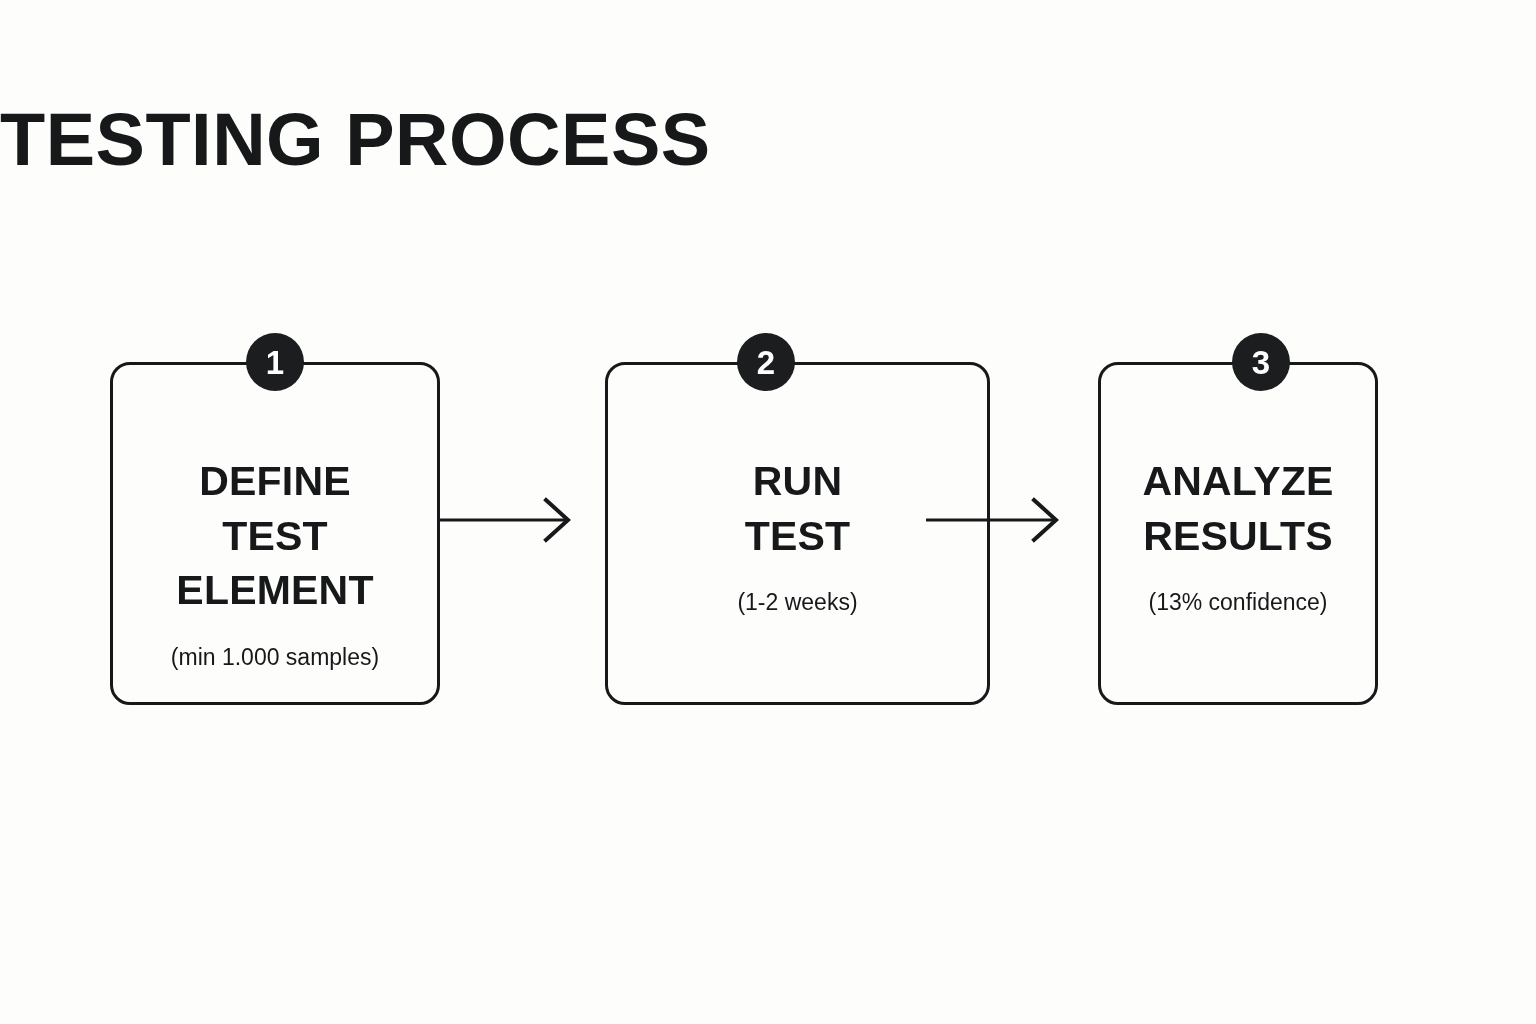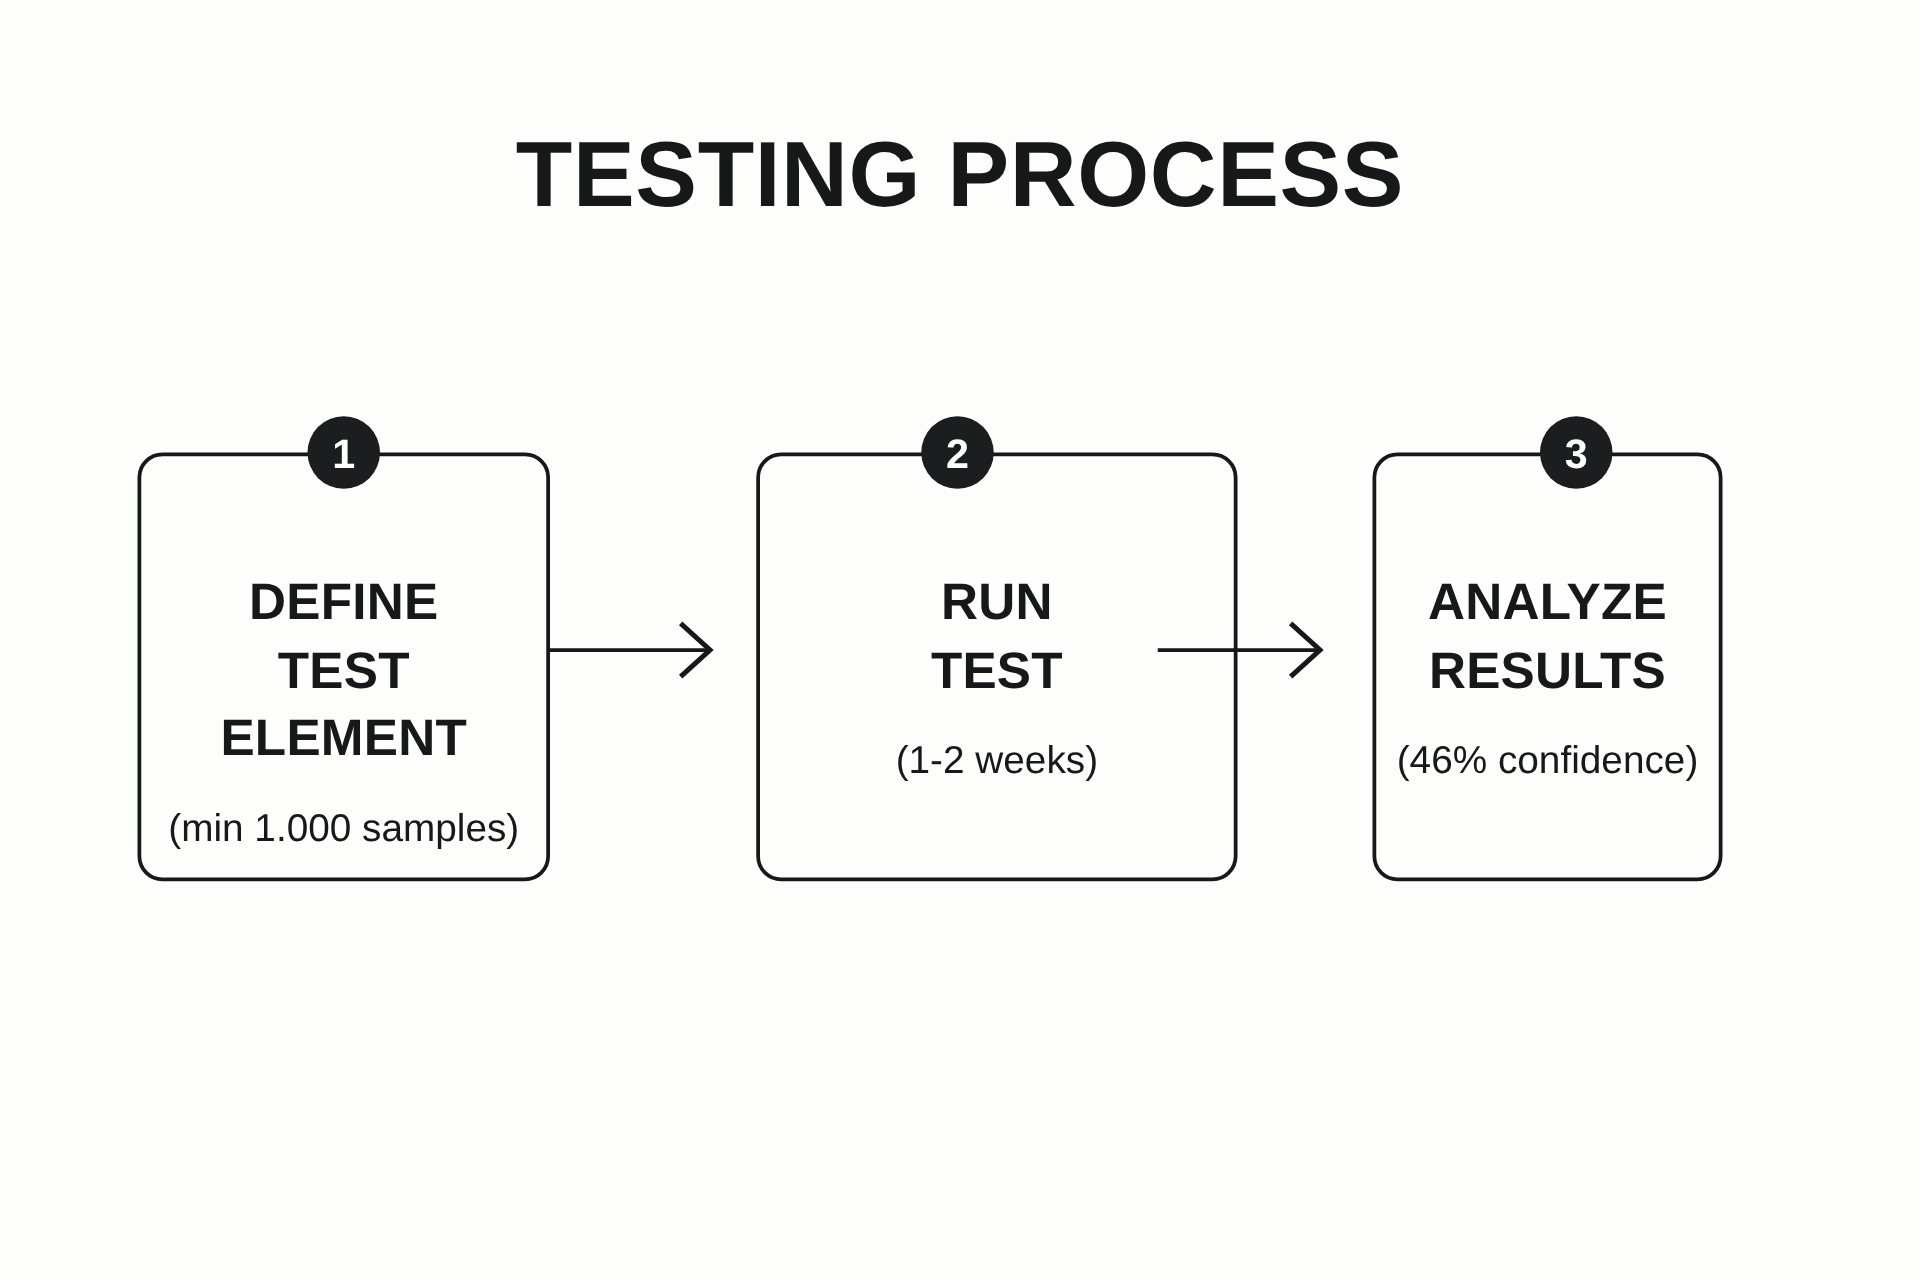--- a/index.html
+++ b/index.html
@@ -20,21 +20,21 @@
     height: 1024px;
     background: #fdfdfb;
   }
 
   
   #diagram-title {
     position: absolute;
     left: 0;
     top: 103px;
     width: 1536px;
-    text-align: center;
+    text-align: left;
     font-size: 74px;
     font-weight: 700;
     letter-spacing: 0.5px;
     color: #16181a;
     line-height: 1;
     white-space: nowrap;
   }
 
   
   .step-box {
@@ -65,21 +65,21 @@
     font-size: 41px;
     font-weight: 700;
     color: #16181a;
     line-height: 1.33;
     letter-spacing: 0.2px;
     white-space: pre-line;
   }
 
   .step-subtitle {
     margin-top: 26px;
-    font-size: 31px;
+    font-size: 23px;
     font-weight: 400;
     color: #16181a;
     line-height: 1.2;
     white-space: nowrap;
   }
 
   
   .step-badge {
     position: absolute;
     width: 58px;
@@ -148,18 +148,18 @@
     <svg width="140" height="48" viewBox="0 0 140 48">
       <line x1="0" y1="24" x2="130" y2="24" stroke="#16181a" stroke-width="3"></line>
       <polyline points="108,4 130,24 108,44" fill="none" stroke="#16181a" stroke-width="4" stroke-linecap="square" stroke-linejoin="miter"></polyline>
     </svg>
   </div>
 
   <div class="step-box" id="step-box-3">
     <div class="step-inner">
       <div class="step-heading">ANALYZE
 RESULTS</div>
-      <div class="step-subtitle">(46% confidence)</div>
+      <div class="step-subtitle">(13% confidence)</div>
     </div>
   </div>
   <div class="step-badge" id="step-badge-3">3</div>
 
 </div>
 
 </body></html>

